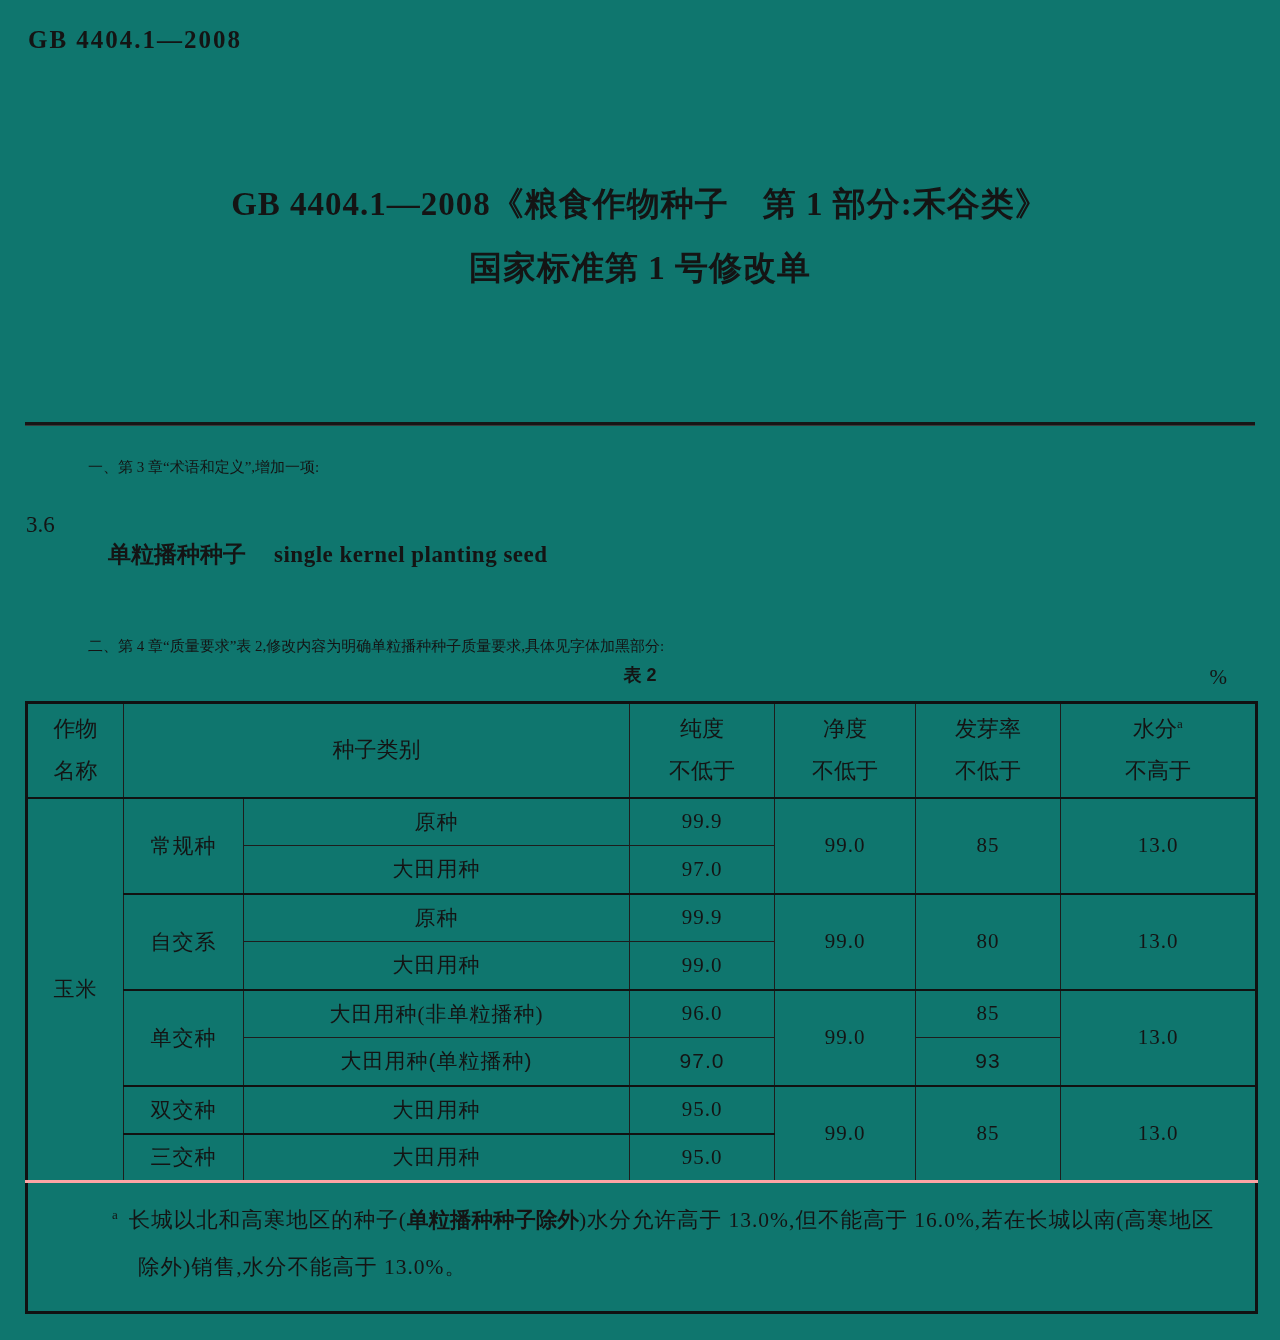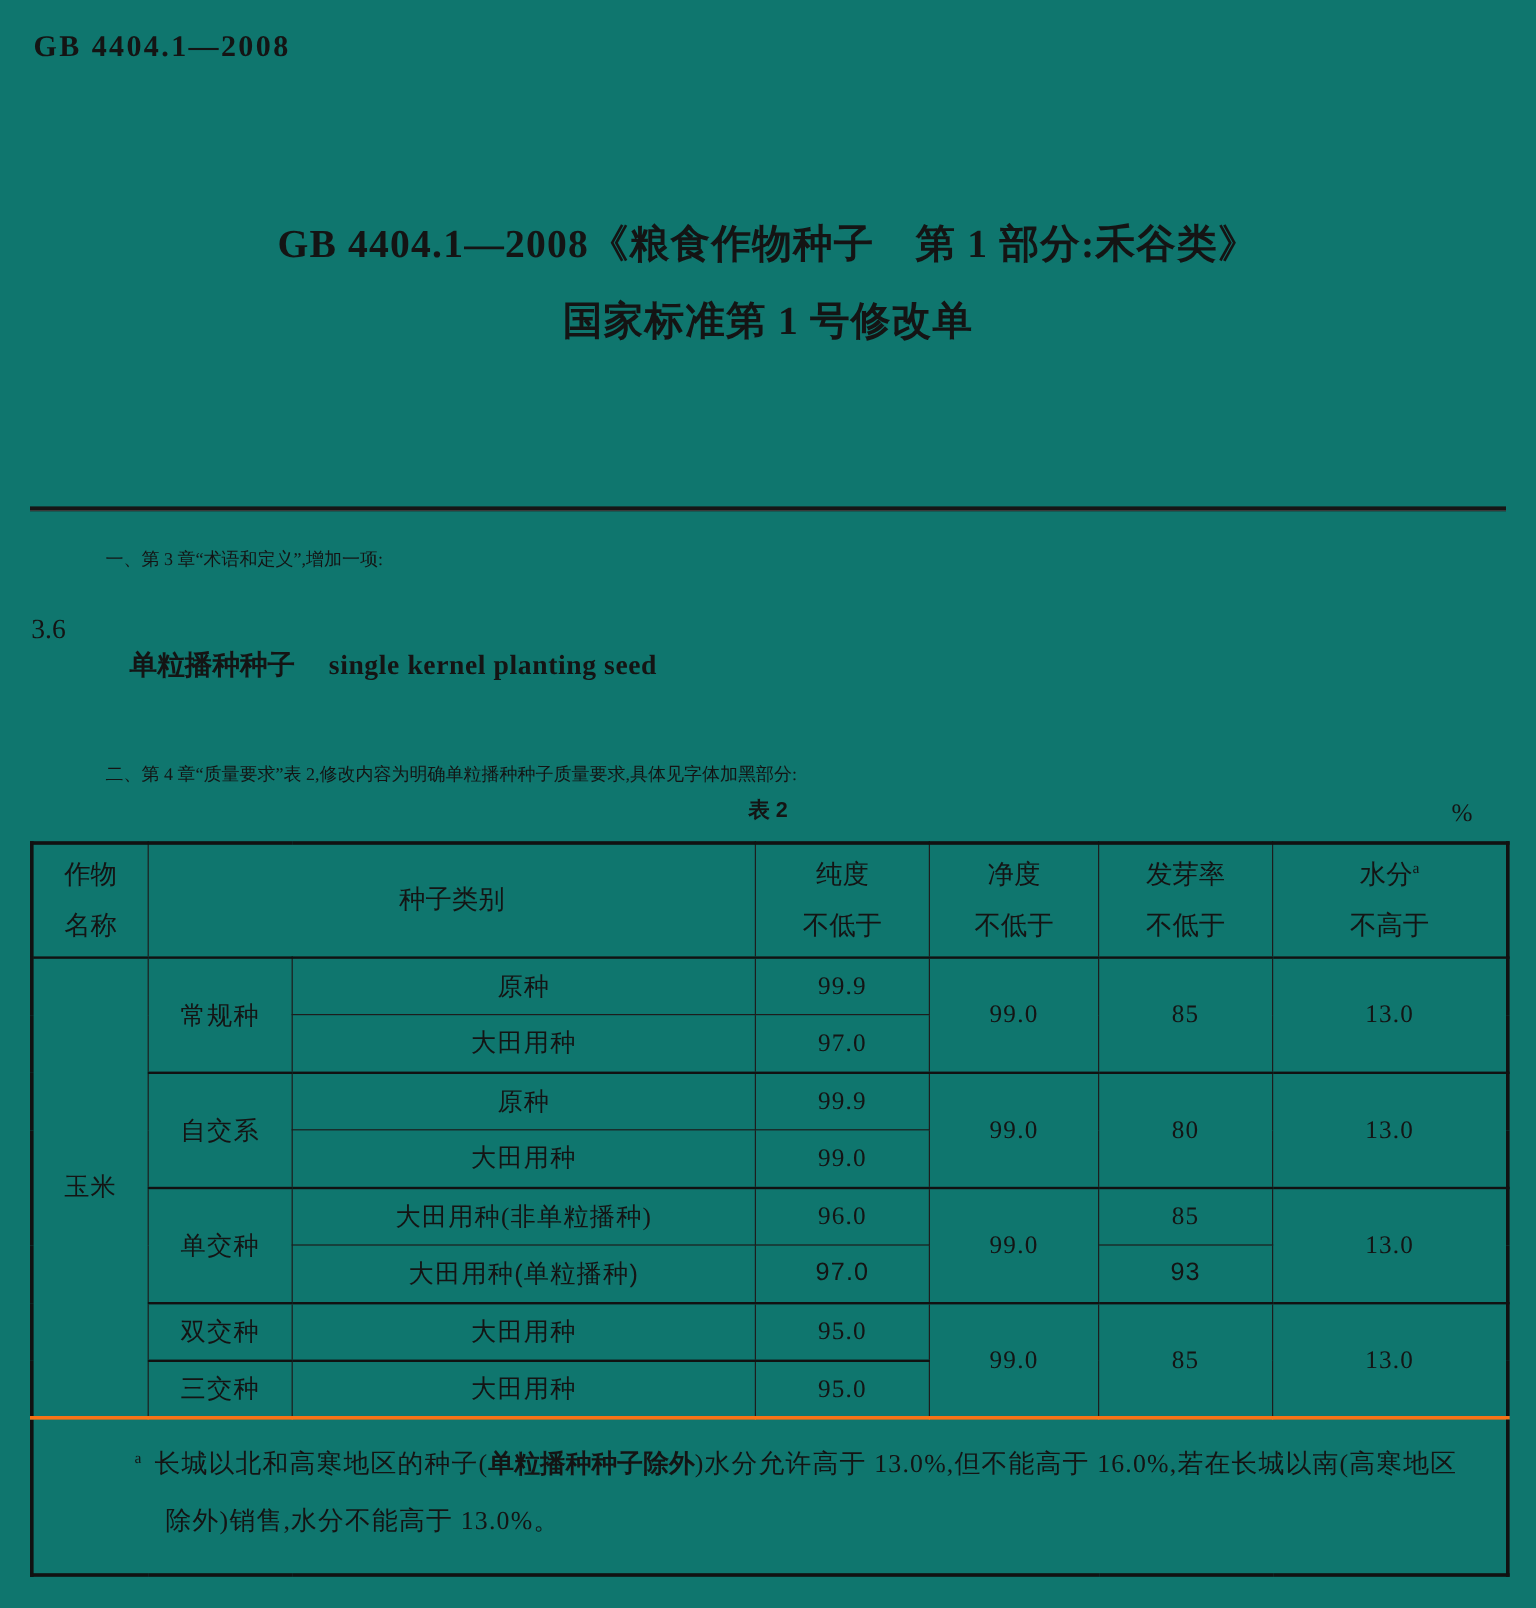--- a/index.html
+++ b/index.html
@@ -63,21 +63,21 @@
   tbody.body-rows td { height:48px; letter-spacing:1px; }
   tr.group-start td { border-top:2px solid #111; }
   .bold-cell, .bold-seg {
     font-weight:bold;
     font-family:"Liberation Sans","DejaVu Sans",sans-serif;
     letter-spacing:0;
   }
   sup.note-mark { font-size:13px; vertical-align:super; line-height:0; }
 
   tr.footnote-row td {
-    border-top:3px solid #f97316;
+    border-top:3px solid #fca5a5;
     text-align:left; height:auto;
     padding:14px 34px 20px 0;
   }
   .footnote-text {
     font-size:21.5px; line-height:47px;
     padding-left:110px; text-indent:-26px;
   }
   .footnote-text sup.note-mark { margin-right:10px; }
 </style>
 </head>

